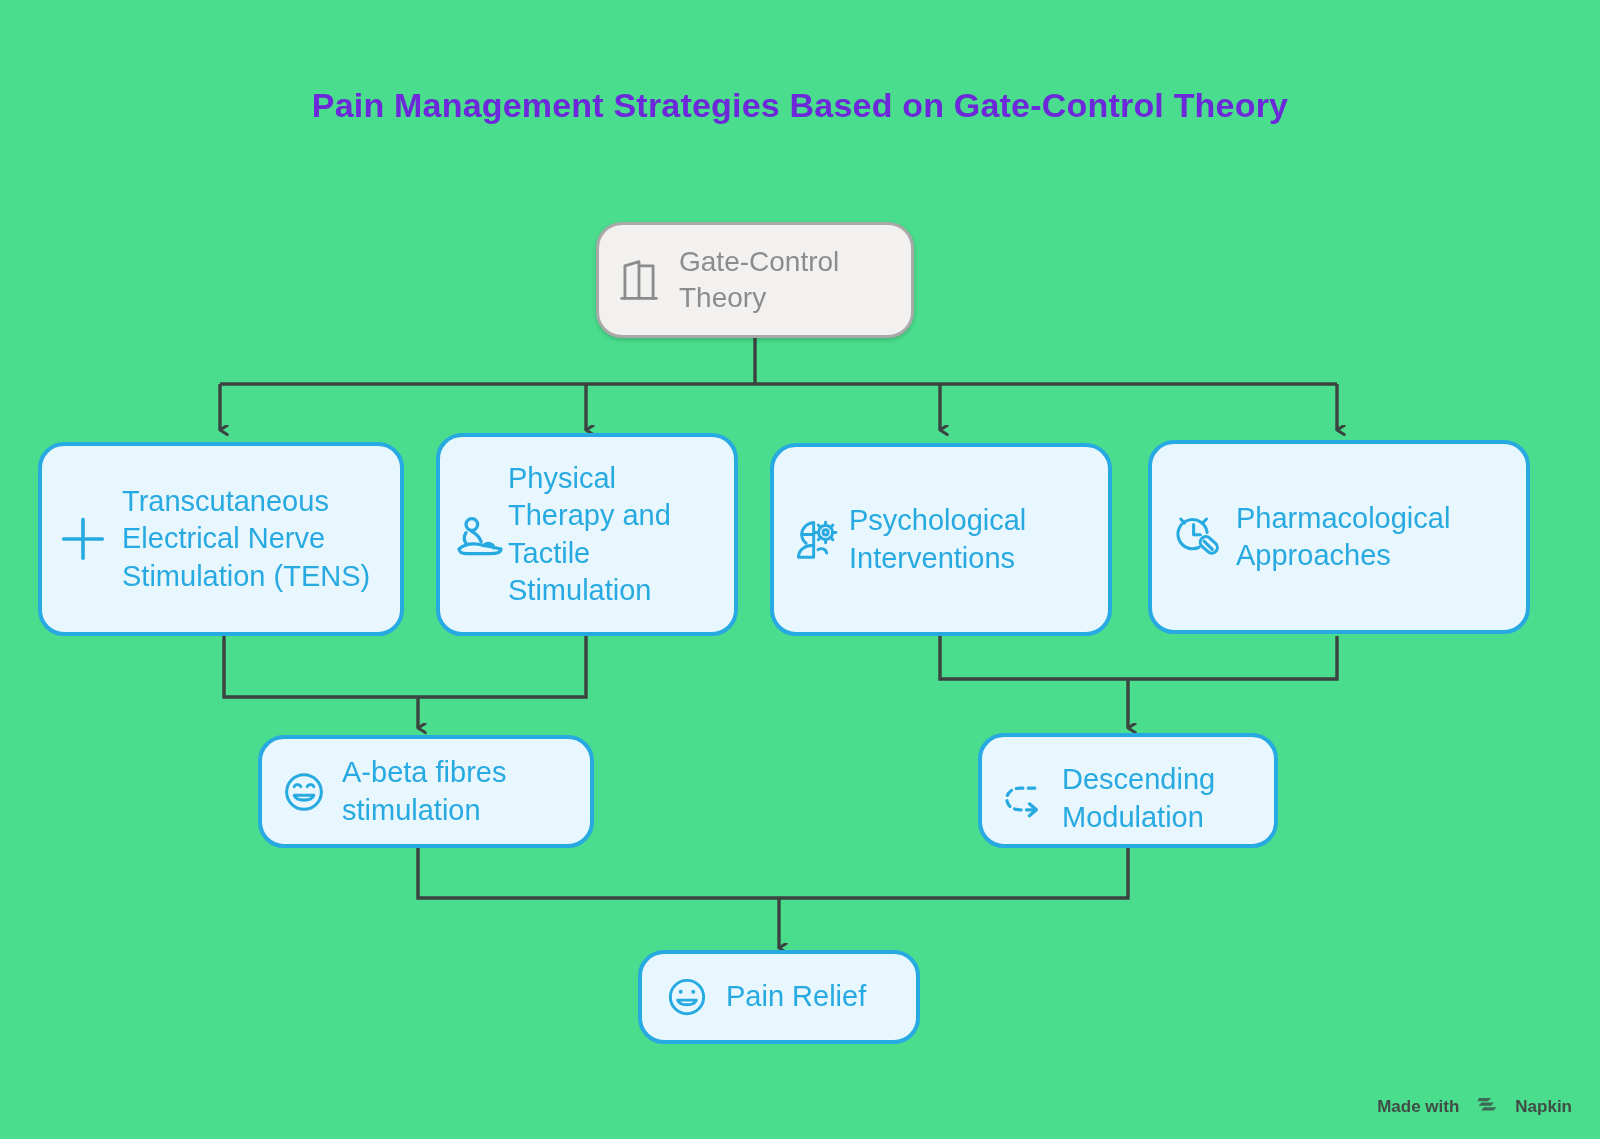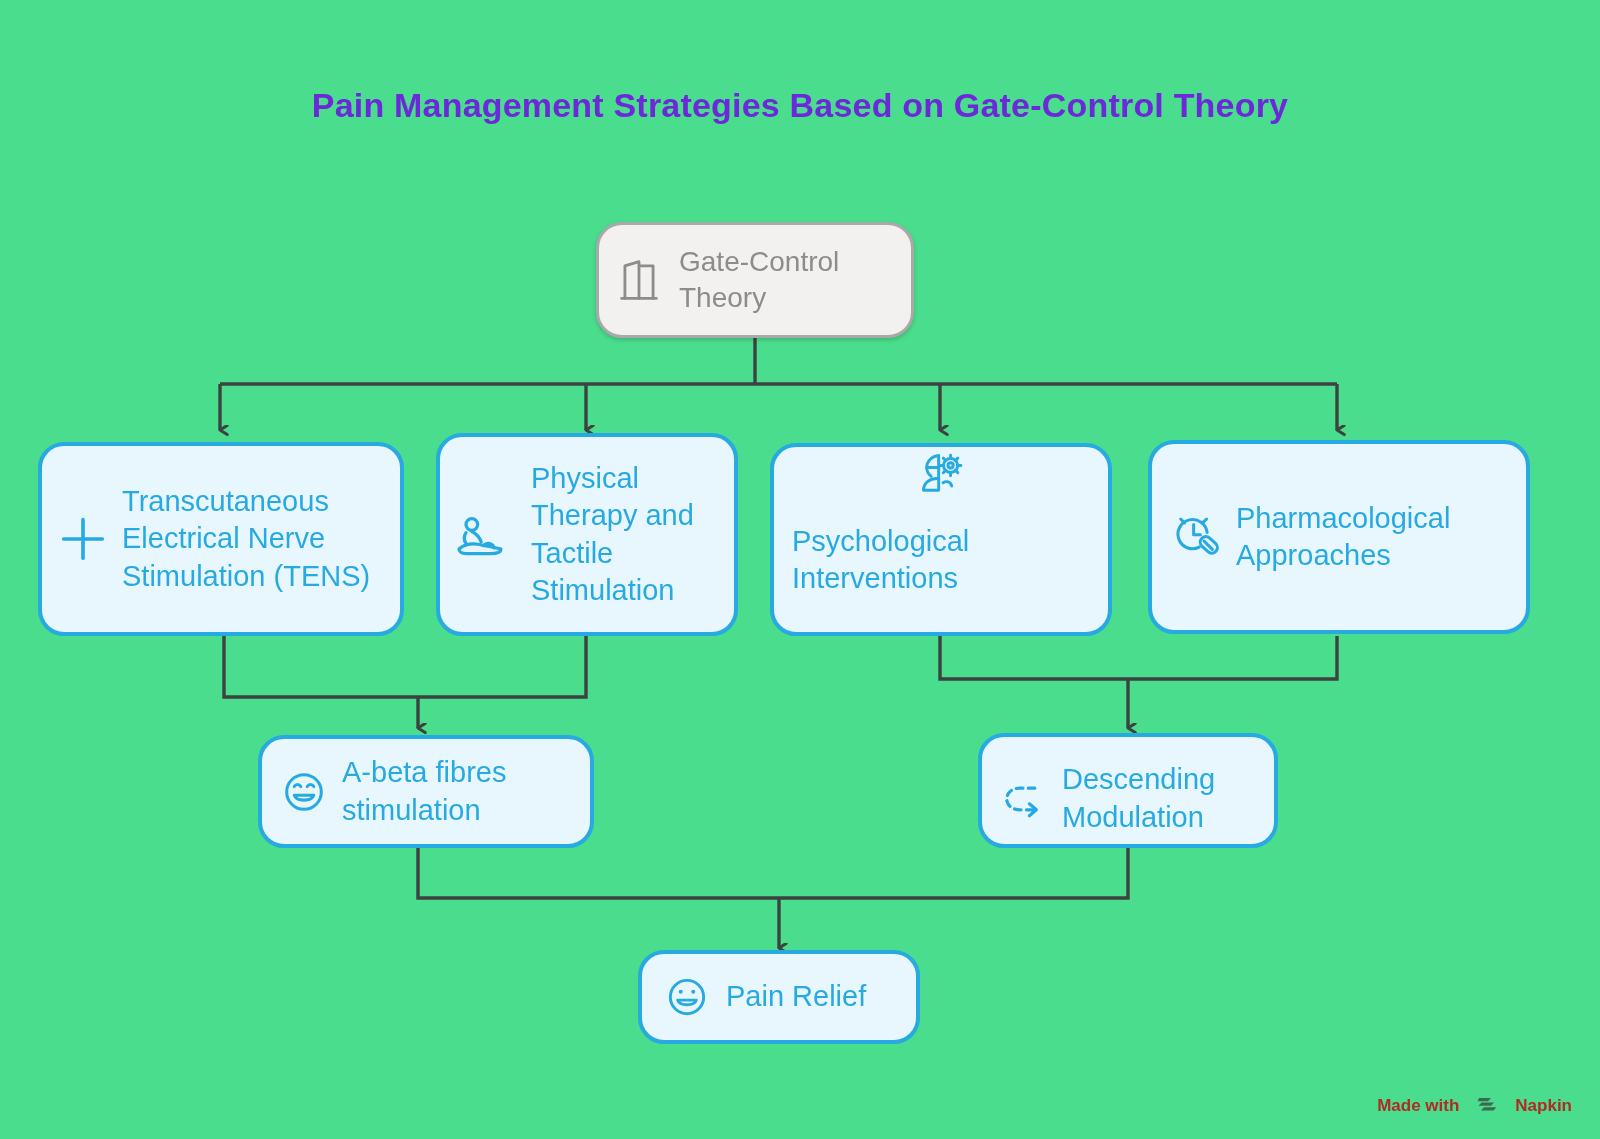--- a/index.html
+++ b/index.html
@@ -71,22 +71,23 @@
   }
   .node.blue .lbl {
     color: #27a9e1;
     font-size: 29px;
   }
   .watermark {
     position: absolute;
     right: 28px;
     bottom: 22px;
     display: flex;
+    align-items: center;
     gap: 18px;
-    color: #b91c1c;
+    color: #404040;
     font-size: 17px;
     font-weight: bold;
     opacity: 0.92;
   }
   .watermark .wm-text {
     font-weight: bold;
   }
 </style>
 </head>
 <body>
@@ -137,34 +138,34 @@
   <div class="node blue" style="left:38px; top:442px; width:366px; height:194px; padding:0 14px 0 12px; gap:10px;">
     <span class="ic">
       <svg width="58" height="58" viewBox="0 0 48 48" fill="none" stroke="#27a9e1" stroke-width="3" stroke-linecap="round">
         <path d="M24,8 L24,40"></path>
         <path d="M8,24 L40,24"></path>
       </svg>
     </span>
     <span class="lbl">Transcutaneous Electrical Nerve Stimulation (TENS)</span>
   </div>
 
-  <div class="node blue" style="left:436px; top:433px; width:302px; height:203px; padding:0 12px 0 12px; gap:23px;">
+  <div class="node blue" style="left:436px; top:433px; width:302px; height:203px; padding:0 12px 0 12px; gap:0;">
     <span class="ic">
       <svg width="56" height="56" viewBox="0 0 48 48" fill="none" stroke="#27a9e1" stroke-width="2.8" stroke-linecap="round" stroke-linejoin="round">
         <circle cx="17" cy="15" r="5"></circle>
         <path d="M12,22 C10,25 10,29 12,31"></path>
         <path d="M17,21 C21,23 24,27 25,30"></path>
         <path d="M6,36 C12,31 20,31 27,33 C33,34 38,35 42,36 C42,39 38,40 33,40 L12,40 C8,40 6,38 6,36 Z"></path>
         <path d="M27,33 C30,30 35,31 36,35"></path>
       </svg>
     </span>
     <span class="lbl">Physical Therapy and Tactile Stimulation</span>
   </div>
 
-  <div class="node blue" style="left:770px; top:443px; width:342px; height:193px; padding:0 14px 0 18px; gap:24px;flex-direction:column;">
+  <div class="node blue" style="left:770px; top:443px; width:342px; height:193px; padding:0 14px 0 18px; gap:5px;">
     <span class="ic">
       <svg width="52" height="52" viewBox="0 0 48 48" fill="none" stroke="#27a9e1" stroke-width="2.7" stroke-linecap="round" stroke-linejoin="round">
         <path d="M20,8 C14,8 9,13 9,19 C9,24 13,27 13,27 L13,27"></path>
         <path d="M20,8 L20,30"></path>
         <path d="M9,19 L20,19"></path>
         <path d="M6,40 C6,33 12,29 18,29 L20,29 L20,40 Z"></path>
         <path d="M24,33 C27,31 31,32 32,36"></path>
         <circle cx="31" cy="17" r="6.5"></circle>
         <circle cx="31" cy="17" r="2.4"></circle>
         <path d="M31,7.5 L31,10.5 M31,23.5 L31,26.5 M21.5,17 L24.5,17 M37.5,17 L40.5,17

